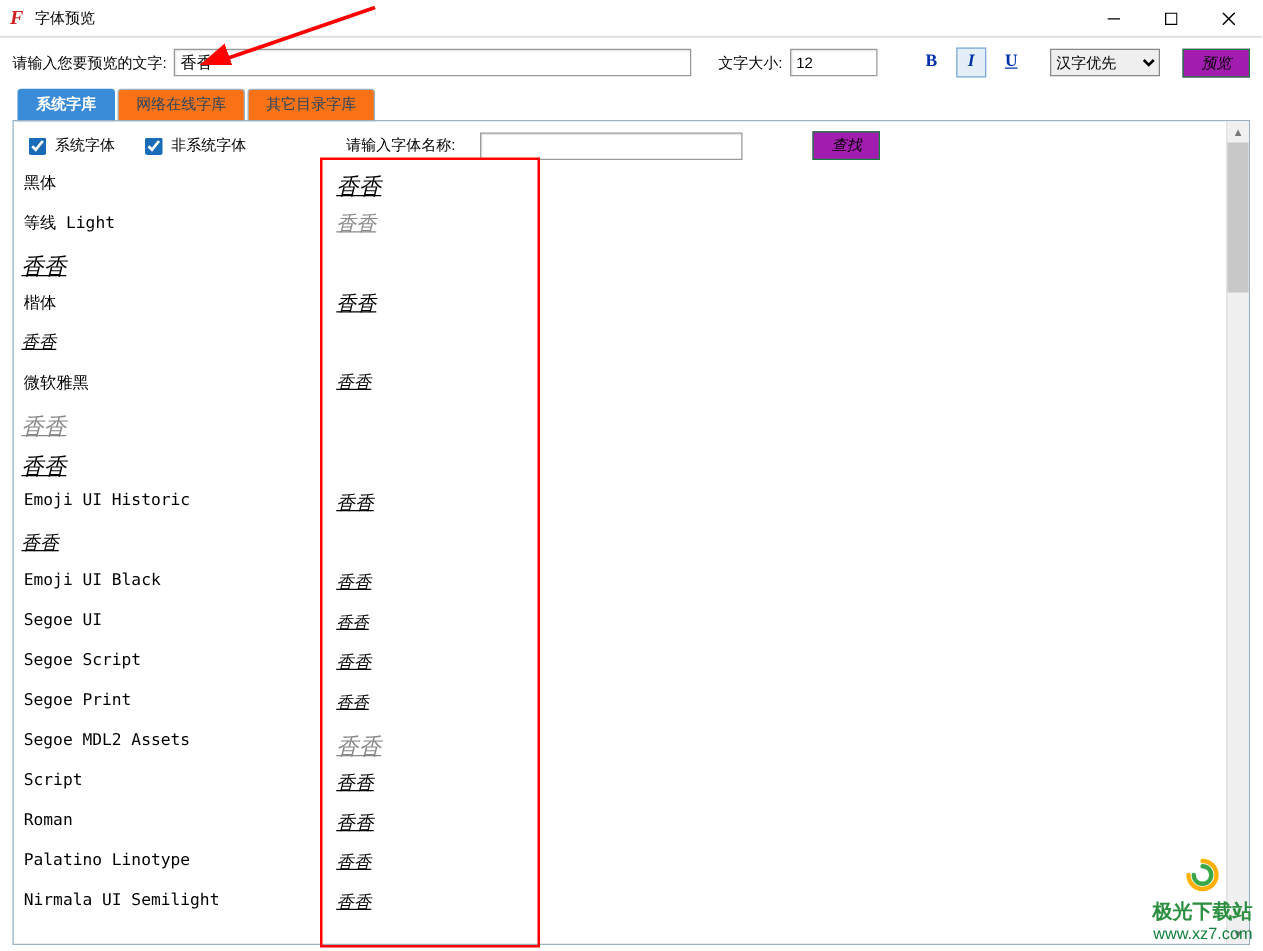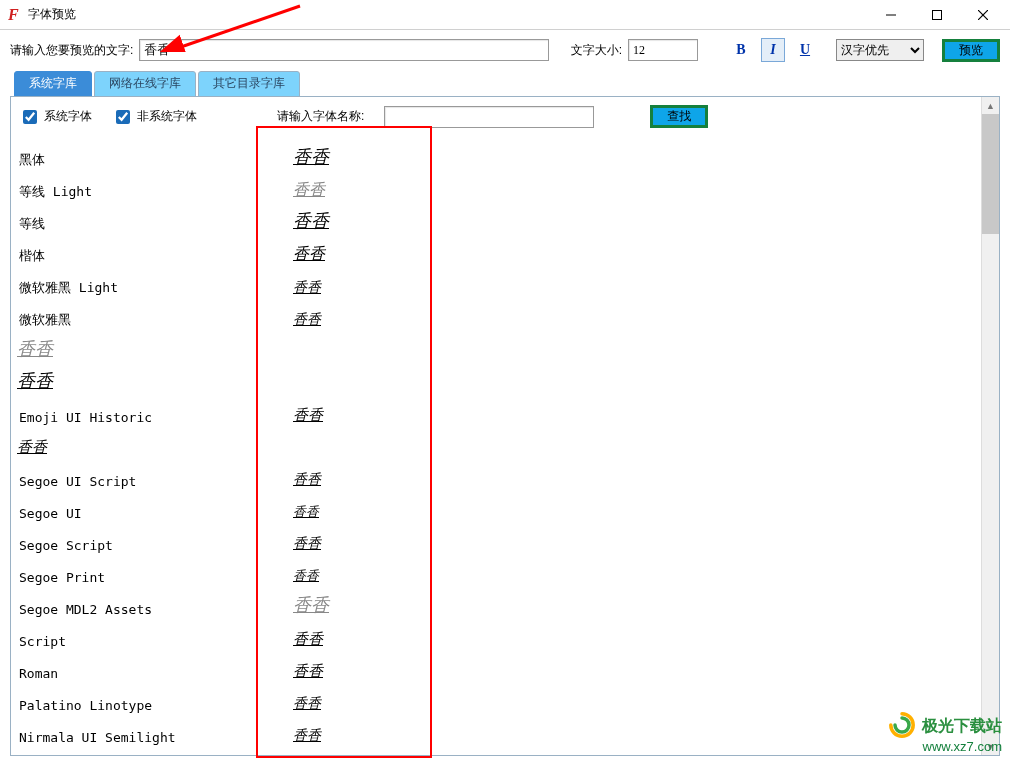--- a/index.html
+++ b/index.html
@@ -68,21 +68,20 @@
     max-width: 440px;
   }
   .fontsize-input {
     width: 70px;
     height: 22px;
     border: 1px solid #999;
     box-shadow: inset 1px 1px 1px rgba(0,0,0,0.1);
     box-sizing: border-box;
     padding: 0 4px;
     font-size: 12px;
-    font-family: Liberation Serif, serif;
   }
   .lbl {
     white-space: nowrap;
   }
   .style-btn {
     width: 22px;
     height: 22px;
     border: 1px solid transparent;
     display: flex;
     align-items: center;
@@ -107,47 +106,49 @@
   }
   .dd select {
     height: 22px;
     border: 1px solid #888;
     font-size: 12px;
     width: 88px;
   }
   .btn {
     height: 23px;
     padding: 0 14px;
-    background: #0ea5e9;
-    border: 3px solid #15803d;
+    background: #a21caf;
+    border: 1px solid #15803d;
     font-size: 12px;
     cursor: pointer;
+    font-style: italic;
   }
 
   .tabsrow {
     display: flex;
     align-items: flex-end;
     padding: 2px 10px 0 14px;
     gap: 2px;
   }
   .tab {
     padding: 3px 14px 4px 14px;
     border: 1px solid #9ab1c4;
     border-top-left-radius: 3px;
     border-top-right-radius: 3px;
-    background: #7dd3fc;
+    background: #f97316;
     font-size: 12px;
     color: #2a4560;
     position: relative;
     top: 1px;
   }
   .tab.active {
     background: #3b8cd8;
     border-color: #3b8cd8;
     color: #fff;
+    font-weight: bold;
   }
   .panel-border {
     border: 1px solid #9ab1c4;
     margin: 0 10px 10px 10px;
     height: 660px;
     box-sizing: border-box;
     position: relative;
     overflow: hidden;
   }
 
@@ -181,23 +182,22 @@
     top: 40px;
     left: 6px;
     right: 18px;
     bottom: 4px;
     overflow: hidden;
     font-family: "NSimSun","SimSun", monospace;
     font-size: 13px;
   }
   .row {
     display: flex;
-    align-items: flex-end;
+    align-items: flex-start;
     height: 32px;
-    gap: 24px;
   }
   .row .fname {
     width: 250px;
     padding-left: 2px;
     white-space: nowrap;
     font-family: "NSimSun","SimSun", monospace;
   }
   .row .preview {
     font-style: italic;
     text-decoration: underline;
@@ -258,20 +258,21 @@
     font-size: 13px;
     color: #2a8f3f;
     line-height: 1.2;
   }
   .watermark .brand {
     display:flex;
     align-items:center;
     gap:6px;
     font-size:16px;
     font-weight:bold;
+    flex-direction:column;
   }
   .watermark .url {
     color: #15803d;
     font-size:13px;
   }
   .swirl {
     width:28px;
     height:28px;
   }
 </style>
@@ -346,50 +347,48 @@
   <div class="list-area" id="font-list">
       <div class="row">
         <div class="fname">黑体</div>
         <div class="preview sz18">香香</div>
       </div>
       <div class="row">
         <div class="fname">等线 Light</div>
         <div class="preview sz16 gray">香香</div>
       </div>
       <div class="row">
-        <div class="fname">等线</div>
         <div class="preview sz18">香香</div>
       </div>
       <div class="row">
         <div class="fname">楷体</div>
         <div class="preview sz16">香香</div>
       </div>
       <div class="row">
-        <div class="fname">微软雅黑 Light</div>
         <div class="preview sz14">香香</div>
       </div>
       <div class="row">
         <div class="fname">微软雅黑</div>
         <div class="preview sz14">香香</div>
       </div>
       <div class="row">
         <div class="preview sz18 gray">香香</div>
       </div>
       <div class="row">
         <div class="preview sz18">香香</div>
       </div>
       <div class="row">
         <div class="fname">Emoji UI Historic</div>
         <div class="preview sz15">香香</div>
       </div>
       <div class="row">
         <div class="preview sz15">香香</div>
       </div>
       <div class="row">
-        <div class="fname">Segoe UI Script</div>
+        <div class="fname">Emoji UI Black</div>
         <div class="preview sz14">香香</div>
       </div>
       <div class="row">
         <div class="fname">Segoe UI</div>
         <div class="preview sz13">香香</div>
       </div>
       <div class="row">
         <div class="fname">Segoe Script</div>
         <div class="preview sz14">香香</div>
       </div>

